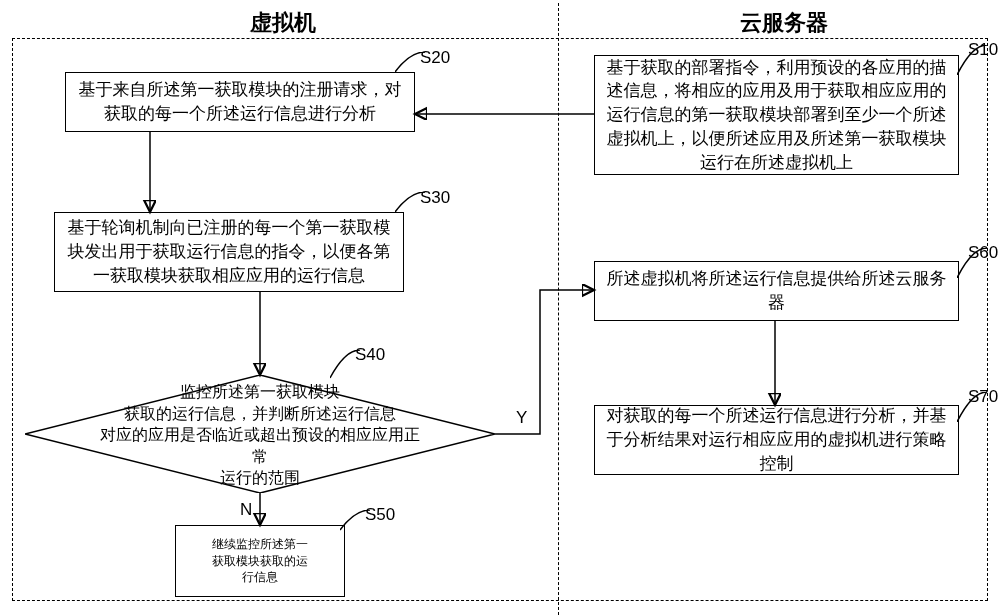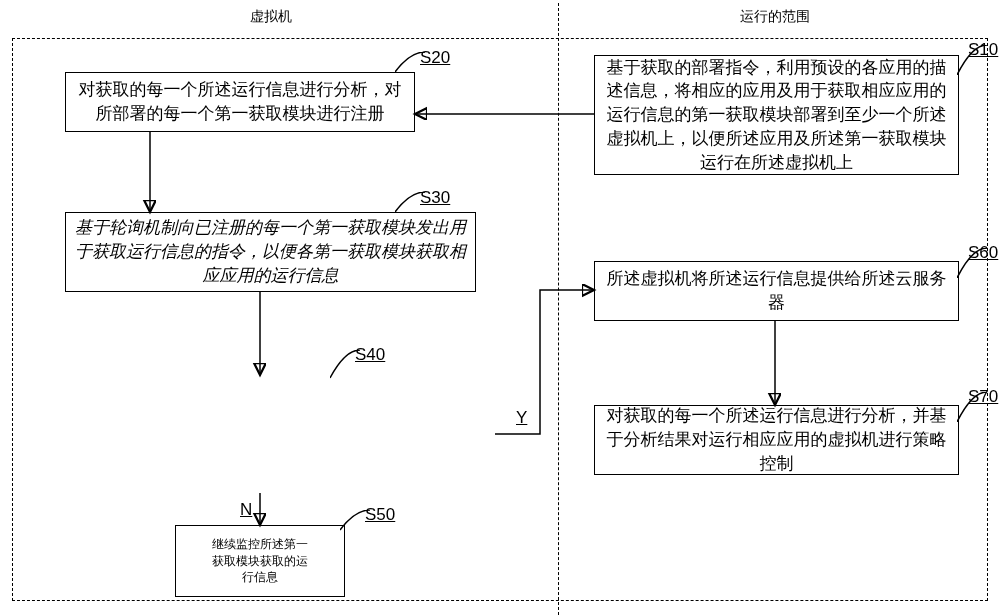--- a/index.html
+++ b/index.html
@@ -28,40 +28,40 @@
   .divider {
     position: absolute;
     left: 558px; top: 3px;
     width: 0; height: 612px;
     border-left: 1.5px dashed #000;
   }
   
   .hdr {
     position: absolute;
     top: 8px;
-    font-size: 14px;
+    font-size: 22px;
     text-align: left;
+    font-weight: bold;
   }
 
   .box {
     position: absolute;
     border: 1.5px solid #000;
     background: #fff;
     padding: 6px 6px;
     display: flex;
     align-items: center;
     justify-content: center;
     text-align: center;
     line-height: 1.4;
   }
 
   .label {
     position: absolute;
     font-size: 17px;
-    text-decoration: underline;
   }
 
   
   .diamond-wrap {
     position: absolute;
     width: 470px; height: 120px;
     left: 25px; top: 375px;
   }
   .diamond {
     width: 470px; height: 118px;
@@ -99,21 +99,21 @@
 </style>
 </head>
 <body>
 
 <div class="canvas">
 
   <div class="frame"></div>
   <div class="divider"></div>
 
   <div class="hdr" style="left:250px">虚拟机</div>
-  <div class="hdr" style="left:740px">运行的范围</div>
+  <div class="hdr" style="left:740px">云服务器</div>
 
   <div class="box" style="left:594px; top:55px; width:365px; height:120px;">
     <span>基于获取的部署指令，利用预设的各应用的描述信息，将相应的应用及用于获取相应应用的运行信息的第一获取模块部署到至少一个所述虚拟机上，以便所述应用及所述第一获取模块运行在所述虚拟机上</span>
   </div>
   <svg class="step-curve" style="left:957px; top:45px;">
       <path d="M0 30 Q15 0 30 0"></path>
     </svg>
   <span class="label" style="left:968px; top:40px;">S10</span>
 
   <div class="box" style="left:594px; top:261px; width:365px; height:60px;justify-content:flex-end;">
@@ -126,35 +126,46 @@
 
   <div class="box" style="left:594px; top:405px; width:365px; height:70px;">
     <span>对获取的每一个所述运行信息进行分析，并基于分析结果对运行相应应用的虚拟机进行策略控制</span>
   </div>
   <svg class="step-curve" style="left:957px; top:392px;">
       <path d="M0 30 Q15 0 30 0"></path>
     </svg>
   <span class="label" style="left:968px; top:387px;">S70</span>
 
   <div class="box" style="left:65px; top:72px; width:350px; height:60px;">
-    <span>对获取的每一个所述运行信息进行分析，对所部署的每一个第一获取模块进行注册</span>
+    <span>基于来自所述第一获取模块的注册请求，对获取的每一个所述运行信息进行分析</span>
   </div>
   <svg class="step-curve" style="left:395px; top:52px;">
       <path d="M0 20 Q15 0 30 0"></path>
     </svg>
   <span class="label" style="left:420px; top:48px;">S20</span>
 
-  <div class="box" style="left:65px; top:212px; width:411px; height:80px;font-style:italic;">
+  <div class="box" style="left:54px; top:212px; width:350px; height:80px;">
     <span>基于轮询机制向已注册的每一个第一获取模块发出用于获取运行信息的指令，以便各第一获取模块获取相应应用的运行信息</span>
   </div>
   <svg class="step-curve" style="left:395px; top:192px;">
       <path d="M0 20 Q15 0 30 0"></path>
     </svg>
   <span class="label" style="left:420px; top:188px;">S30</span>
 
+  <div class="diamond-wrap">
+    <svg class="diamond" viewBox="0 0 470 118">
+      <polygon points="235,0 470,59 235,118 0,59"></polygon>
+    </svg>
+    <div class="diamond-text">
+      <span style="white-space:pre-line">监控所述第一获取模块
+获取的运行信息，并判断所述运行信息
+对应的应用是否临近或超出预设的相应应用正常
+运行的范围</span>
+    </div>
+  </div>
   <svg class="step-curve" style="left:330px; top:350px;">
       <path d="M0 28 Q15 0 30 0"></path>
     </svg>
   <span class="label" style="left:355px; top:345px;">S40</span>
 
   <div class="box" style="left:175px; top:525px; width:170px; height:72px; font-size:12px; white-space:pre-line;">
     <span>继续监控所述第一
 获取模块获取的运
 行信息</span>
   </div>

